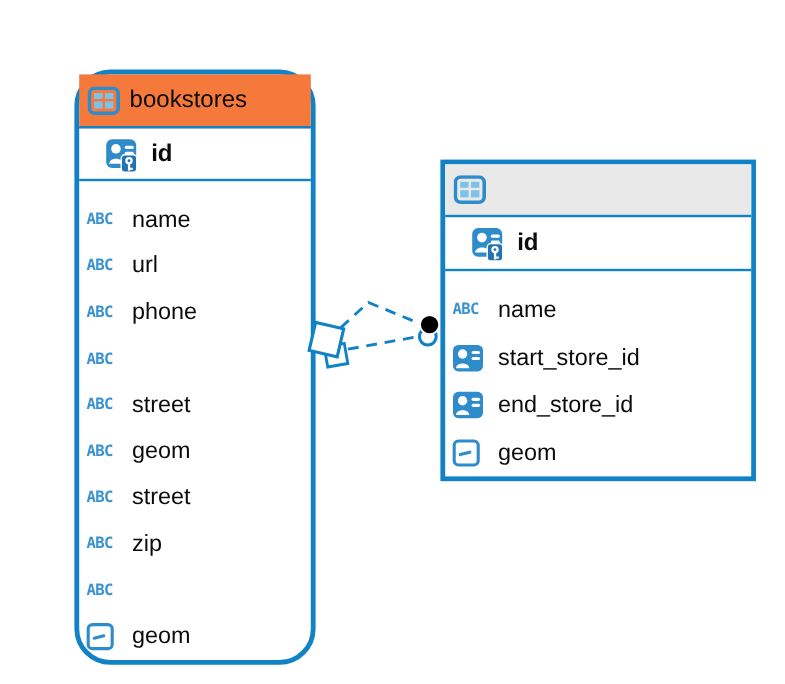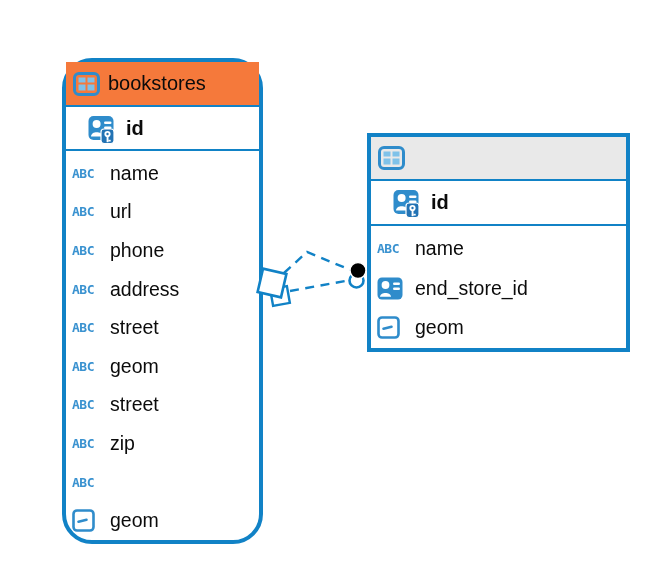--- a/index.html
+++ b/index.html
@@ -24,21 +24,21 @@
     font-size: 20px; color: #0b0b0b;
     box-sizing: border-box;
   }
   .pk-row {
     display: flex; align-items: center;
     gap: 8px; padding-left: 22px;
     border-bottom: 2px solid var(--accent, #1182C6);
     font-size: 20px; font-weight: bold; color: #0b0b0b;
     box-sizing: border-box;
   }
-  .cols { display: block; padding-top: 3px; }
+  .cols { display: block; padding-top: 13px; }
   .col-row {
     display: flex; align-items: center;
     gap: 8px; padding-left: 6px;
     font-size: 19.5px; color: #0b0b0b;
     box-sizing: border-box;
   }
   .icon-box {
     width: 30px; min-width: 30px;
     display: flex; align-items: center; justify-content: flex-start;
   }
@@ -117,21 +117,20 @@
         <div class="col-row">
           <span class="icon-box">
             <span class="abc-glyph">ABC</span>
           </span>
           <span>phone</span>
         </div>
         <div class="col-row">
           <span class="icon-box">
             <span class="abc-glyph">ABC</span>
           </span>
-          <span>address</span>
         </div>
         <div class="col-row">
           <span class="icon-box">
             <span class="abc-glyph">ABC</span>
           </span>
           <span>street</span>
         </div>
         <div class="col-row">
           <span class="icon-box">
             <span class="abc-glyph">ABC</span>
@@ -206,20 +205,32 @@
         <div class="col-row">
           <span class="icon-box">
             <svg viewBox="0 0 26 23" width="26" height="23">
        <rect x="0.5" y="0.5" width="25" height="22" rx="4.5" fill="#2F8CCB"></rect>
        <circle cx="8.5" cy="8" r="3.9" fill="#fff"></circle>
        <path d="M3 19.8 C3 14.6 14 14.6 14 19.8 Z" fill="#fff"></path>
        <rect x="16" y="5.5" width="7" height="2.6" rx="1.3" fill="#fff"></rect>
        <rect x="16" y="10.5" width="7" height="2.6" rx="1.3" fill="#fff"></rect>
      </svg>
           </span>
+          <span>start_store_id</span>
+        </div>
+        <div class="col-row">
+          <span class="icon-box">
+            <svg viewBox="0 0 26 23" width="26" height="23">
+       <rect x="0.5" y="0.5" width="25" height="22" rx="4.5" fill="#2F8CCB"></rect>
+       <circle cx="8.5" cy="8" r="3.9" fill="#fff"></circle>
+       <path d="M3 19.8 C3 14.6 14 14.6 14 19.8 Z" fill="#fff"></path>
+       <rect x="16" y="5.5" width="7" height="2.6" rx="1.3" fill="#fff"></rect>
+       <rect x="16" y="10.5" width="7" height="2.6" rx="1.3" fill="#fff"></rect>
+     </svg>
+          </span>
           <span>end_store_id</span>
         </div>
         <div class="col-row">
           <span class="icon-box">
             <svg viewBox="0 0 23 23" width="23" height="23">
        <rect x="1.5" y="1.5" width="20" height="20" rx="3.5" fill="none" stroke="#2F8CCB" stroke-width="2.6"></rect>
        <path d="M6.5 12.8 L14.5 10.8" stroke="#2F8CCB" stroke-width="2.6" stroke-linecap="round"></path>
      </svg>
           </span>
           <span>geom</span>

